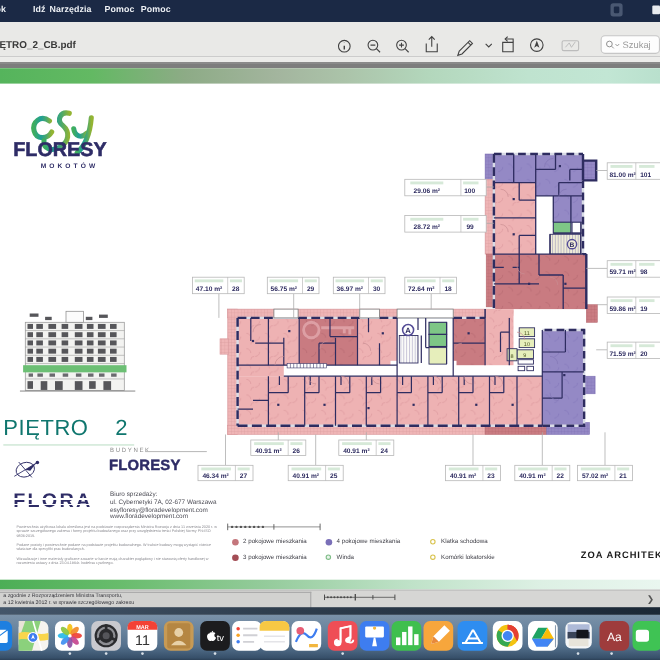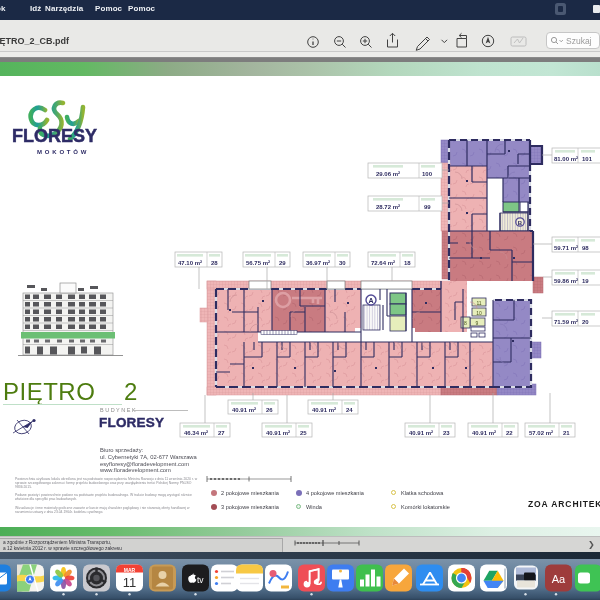--- a/index.html
+++ b/index.html
@@ -164,37 +164,38 @@
           <rect x="27" y="59.5" width="5" height="3"></rect>
           <rect x="39" y="59.5" width="5" height="3"></rect>
           <rect x="51" y="59.5" width="5" height="3"></rect>
           <rect x="62" y="59.5" width="5" height="3"></rect>
           <rect x="72" y="59.5" width="5" height="3"></rect>
           <rect x="83" y="59.5" width="5" height="3"></rect>
     </g>
     <line x1="0" y1="75.5" x2="105" y2="75.5" stroke="#777" stroke-width="0.8"></line>
   </svg>
 
-  <div class="abs" style="left:3px;top:316px;color:#4d7c0f;font-size:24px;font-weight:normal;letter-spacing:0.5px;">PIĘTRO&nbsp;&nbsp;&nbsp;&nbsp;2</div>
+  <div class="abs" style="left:3px;top:316px;color:#0f766e;font-size:20px;font-weight:normal;letter-spacing:0.5px;">PIĘTRO&nbsp;&nbsp;&nbsp;&nbsp;2</div>
 
   <div class="abs" style="left:3px;top:342px;width:119px;height:1px;background:#bfe0c8;"></div>
 
   <svg class="abs" style="left:11px;top:352px;" width="26" height="26" viewBox="0 0 26 26">
     <ellipse cx="12" cy="13" rx="8.5" ry="6.5" fill="none" stroke="#2e2c66" stroke-width="0.8" transform="rotate(-18 12 13)"></ellipse>
     <line x1="2" y1="19" x2="22" y2="7" stroke="#2e2c66" stroke-width="0.8"></line>
     <line x1="6" y1="6" x2="18" y2="20" stroke="#2e2c66" stroke-width="0.8"></line>
     <path d="M12 13 L22 7 L16.5 14 Z" fill="#2e2c66"></path>
     <circle cx="23" cy="6.5" r="1.6" fill="#2e2c66"></circle>
   </svg>
 
   <div class="abs" style="left:100px;top:345px;color:#8b8b8b;font-size:5.5px;letter-spacing:1.5px;">BUDYNEK</div>
   <div class="abs" style="left:132px;top:348px;width:56px;height:1px;background:#bdbdbd;"></div>
 
   <div class="abs" style="left:99px;top:353px;color:#2e2c66;font-size:13.5px;font-weight:bold;letter-spacing:0.2px;-webkit-text-stroke:0.4px #2e2c66;">FLORESY</div>
 
+  <div class="abs" style="left:12px;top:383px;color:#2e2c66;font-size:18px;font-weight:bold;letter-spacing:2px;background:linear-gradient(#2e2c66 0 38%,#fff 38% 45%,#2e2c66 45% 62%,#fff 62% 68%,#2e2c66 68% 100%);-webkit-background-clip:text;background-clip:text;-webkit-text-fill-color:transparent;">FLORA</div>
 
   <div class="abs" style="left:100px;top:385px;color:#4c4c55;font-size:5.8px;line-height:6.8px;">
     Biuro sprzedaży:<br>ul. Cybernetyki 7A, 02-677 Warszawa<br>esyfloresy@floradevelopment.com<br>www.floradevelopment.com
   </div>
 
   <div class="abs" style="left:15px;top:415px;width:185px;color:#8a8a90;font-size:3.4px;line-height:4.1px;">
     Powierzchnia użytkowa lokalu określona jest na podstawie rozporządzenia Ministra Rozwoju z dnia 11 września 2020 r. w sprawie szczegółowego zakresu i formy projektu budowlanego oraz przy uwzględnieniu treści Polskiej Normy PN-ISO 9836:2015.<br><br>
     Podane pozioty i powierzchnie podane na podstawie projektu budowalnego. W trakcie budowy mogą wystąpić różnice właściwe dla specyfiki prac budowlanych.<br><br>
     Wizualizacje i inne materiały graficzne zawarte w karcie mają charakter poglądowy i nie stanowią oferty handlowej w rozumieniu ustawy z dnia 23.04.1964r. kodeksu cywilnego.
   </div>

